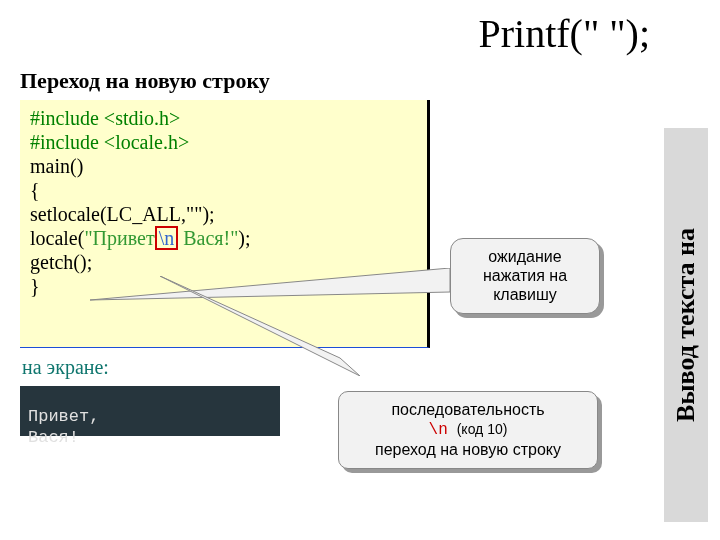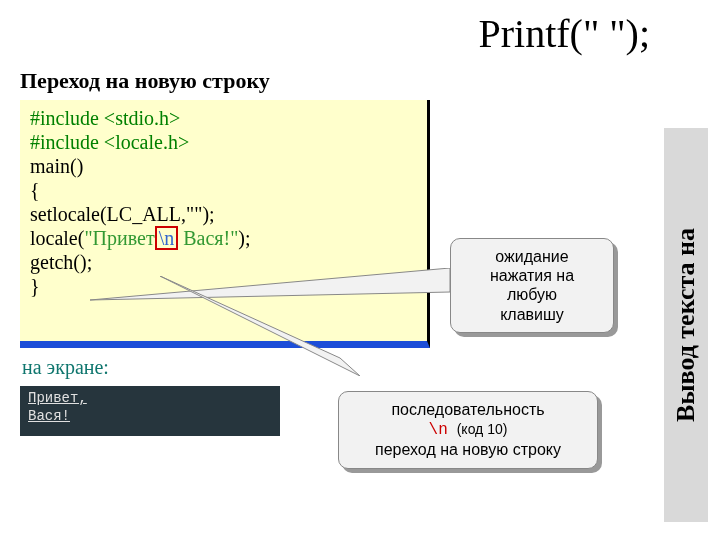--- a/index.html
+++ b/index.html
@@ -28,21 +28,21 @@
     color: #000;
   }
   .code-box {
     position: absolute;
     top: 100px;
     left: 20px;
     width: 410px;
     height: 248px;
     background: #ffffcc;
     border-right: 3px solid #000;
-    border-bottom: 7px solid #1d4ed8;
+    border-bottom: 1px solid #1d4ed8;
     padding: 6px 10px;
     font-size: 20px;
     line-height: 1.2;
   }
   .code-line { white-space: pre; }
   .kw-include { color: #008000; }
   .str-green { color: #339933; }
   .str-blue { color: #3366cc; }
   .red-box {
     display: inline-block;
@@ -59,42 +59,42 @@
   }
   .console-box {
     position: absolute;
     top: 386px;
     left: 20px;
     width: 260px;
     height: 50px;
     background: #26353d;
     color: #e0e0e0;
     font-family: "Courier New", monospace;
-    font-size: 14px;
-    padding: 4px 8px;
+    font-size: 17px;
+    padding: 20px 8px;
     line-height: 1.25;
     white-space: pre;
-    text-decoration: underline;
   }
   .callout {
     position: absolute;
     background: #f2f2f2;
     border: 1px solid #888;
     border-radius: 10px;
     box-shadow: 4px 4px 0 #999;
     font-family: Arial, sans-serif;
     font-size: 16px;
     text-align: center;
     padding: 8px 10px;
     line-height: 1.2;
   }
   .callout1 {
     top: 238px;
     left: 450px;
-    width: 164px;
+    width: 150px;
+    border-radius: 13px;
   }
   .callout2 {
     top: 356px;
     left: 338px;
     width: 260px;
     margin-top: 35px;
   }
   .callout2 .c2l2 { font-family: "Courier New", monospace; color: #cc0000; display: inline; }
   .callout2 .c2l2b { font-size: 14px; }
   .vbar {
@@ -150,21 +150,20 @@
   <polygon points="0,32 360,0 360,24" fill="#f2f2f2" stroke="#888" stroke-width="1"></polygon>
 </svg>
 
 <svg class="pointer" style="top:276px; left:160px;" width="260" height="100">
   <polygon points="0,0 180,82 200,100" fill="#f2f2f2" stroke="#888" stroke-width="1"></polygon>
 </svg>
 
 <div class="callout callout1">
   <div>ожидание</div>
   <div>нажатия на</div>
-  <div>любую</div>
   <div>клавишу</div>
 </div>
 
 <div class="callout callout2">
   <div>последовательность</div>
   <div>
     <span class="c2l2">\n</span>&nbsp;&nbsp;<span class="c2l2b">(код 10)</span>
   </div>
   <div>переход на новую строку</div>
 </div>

